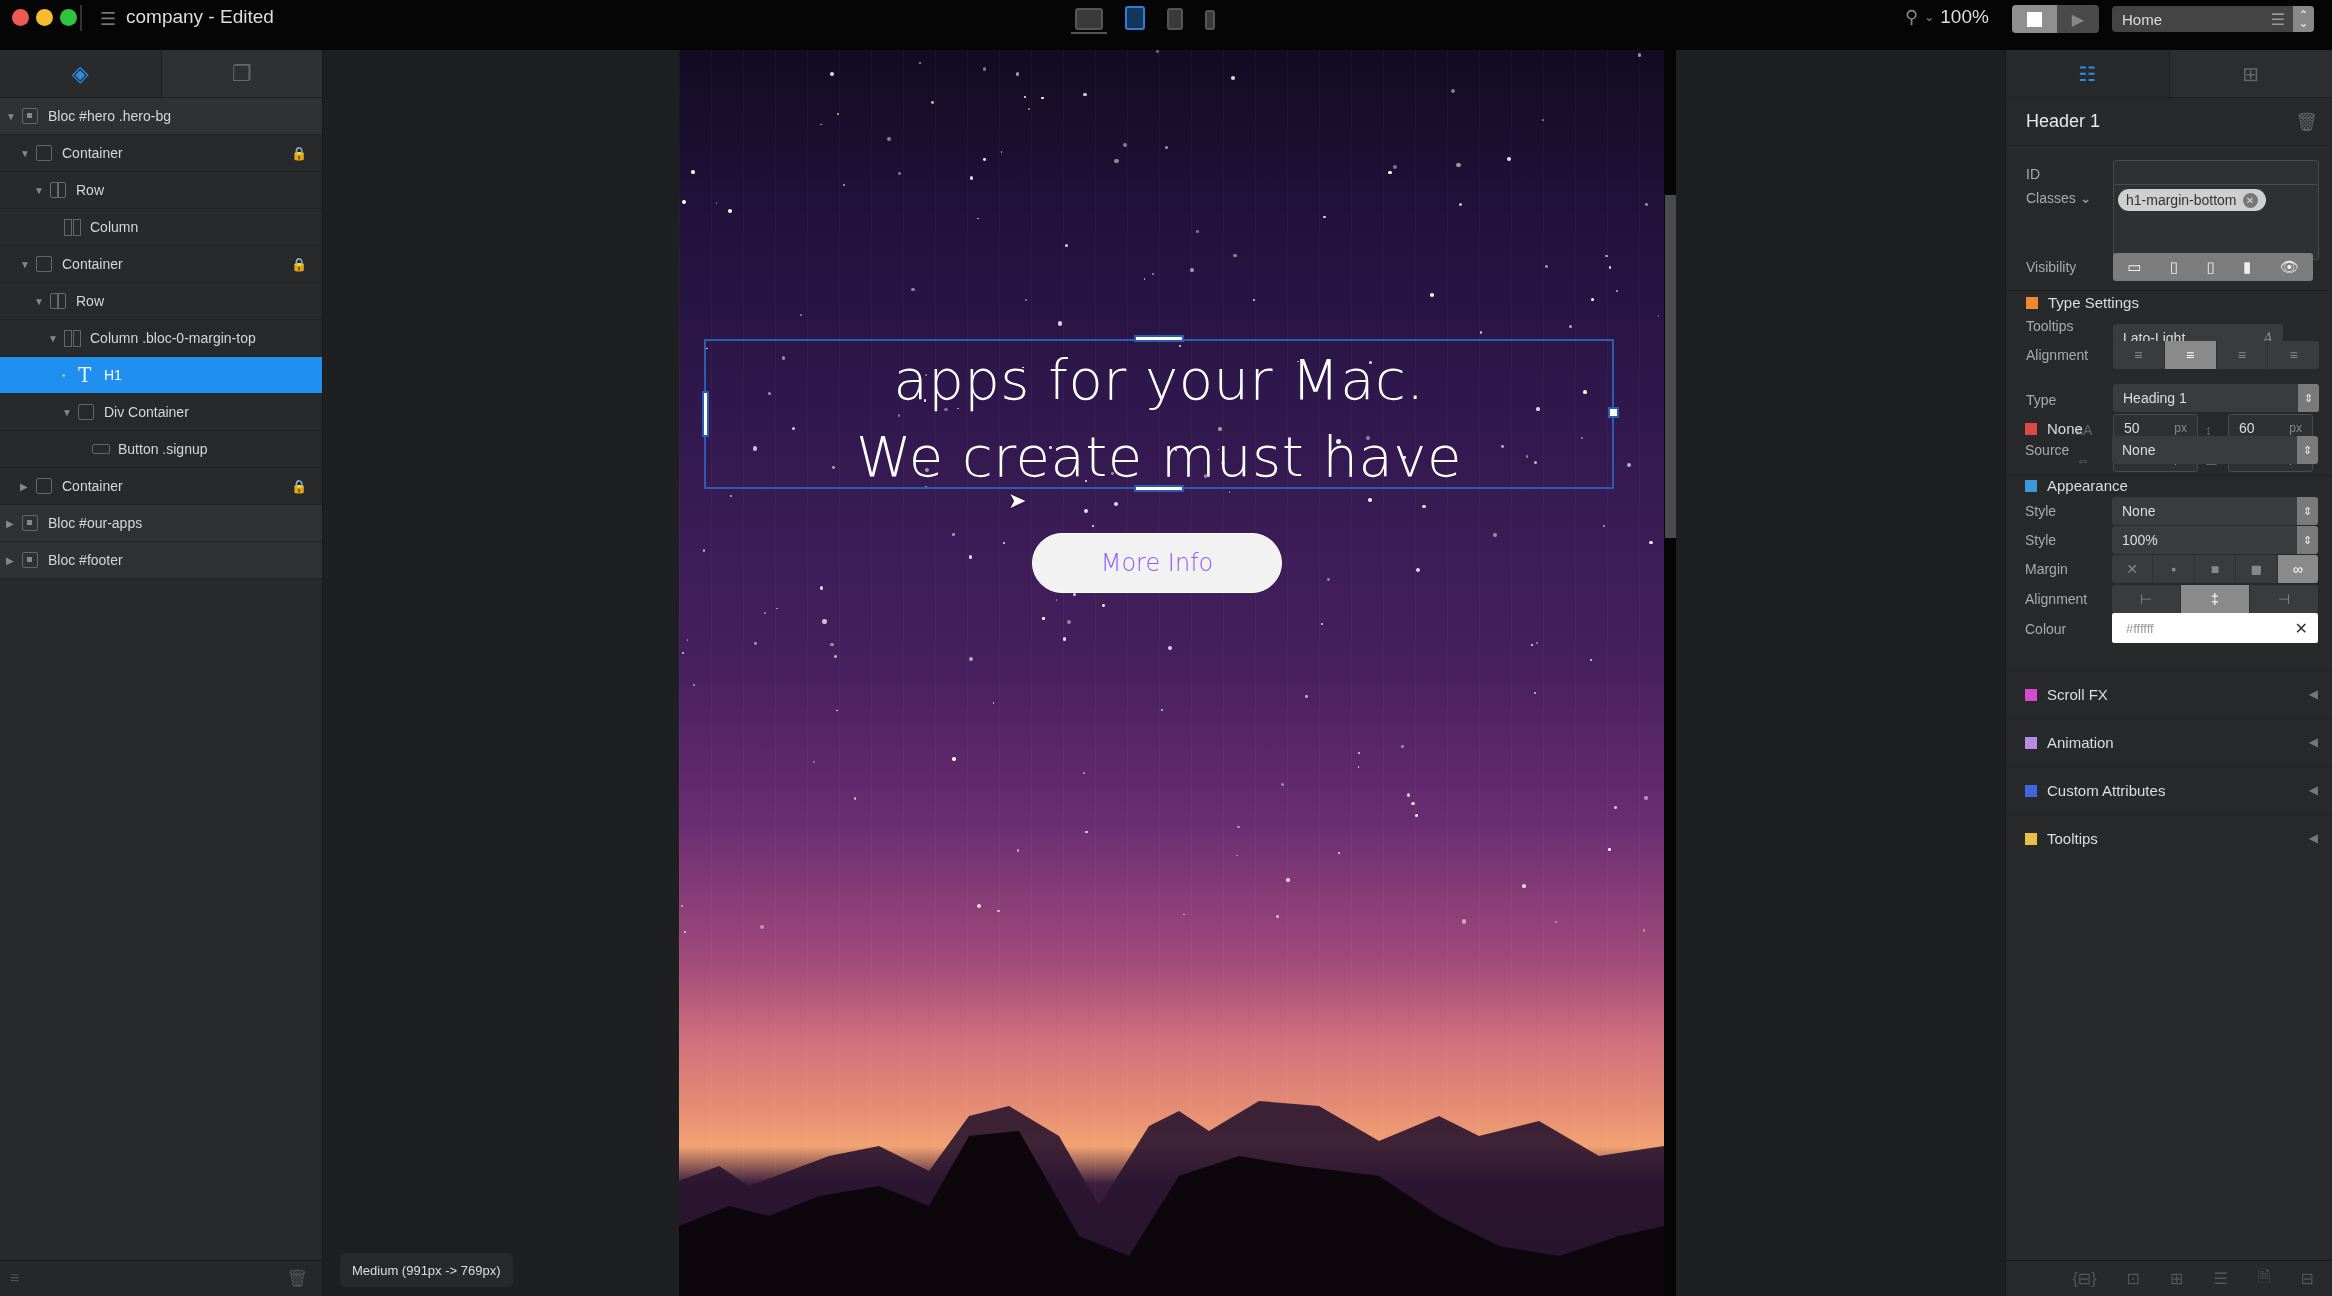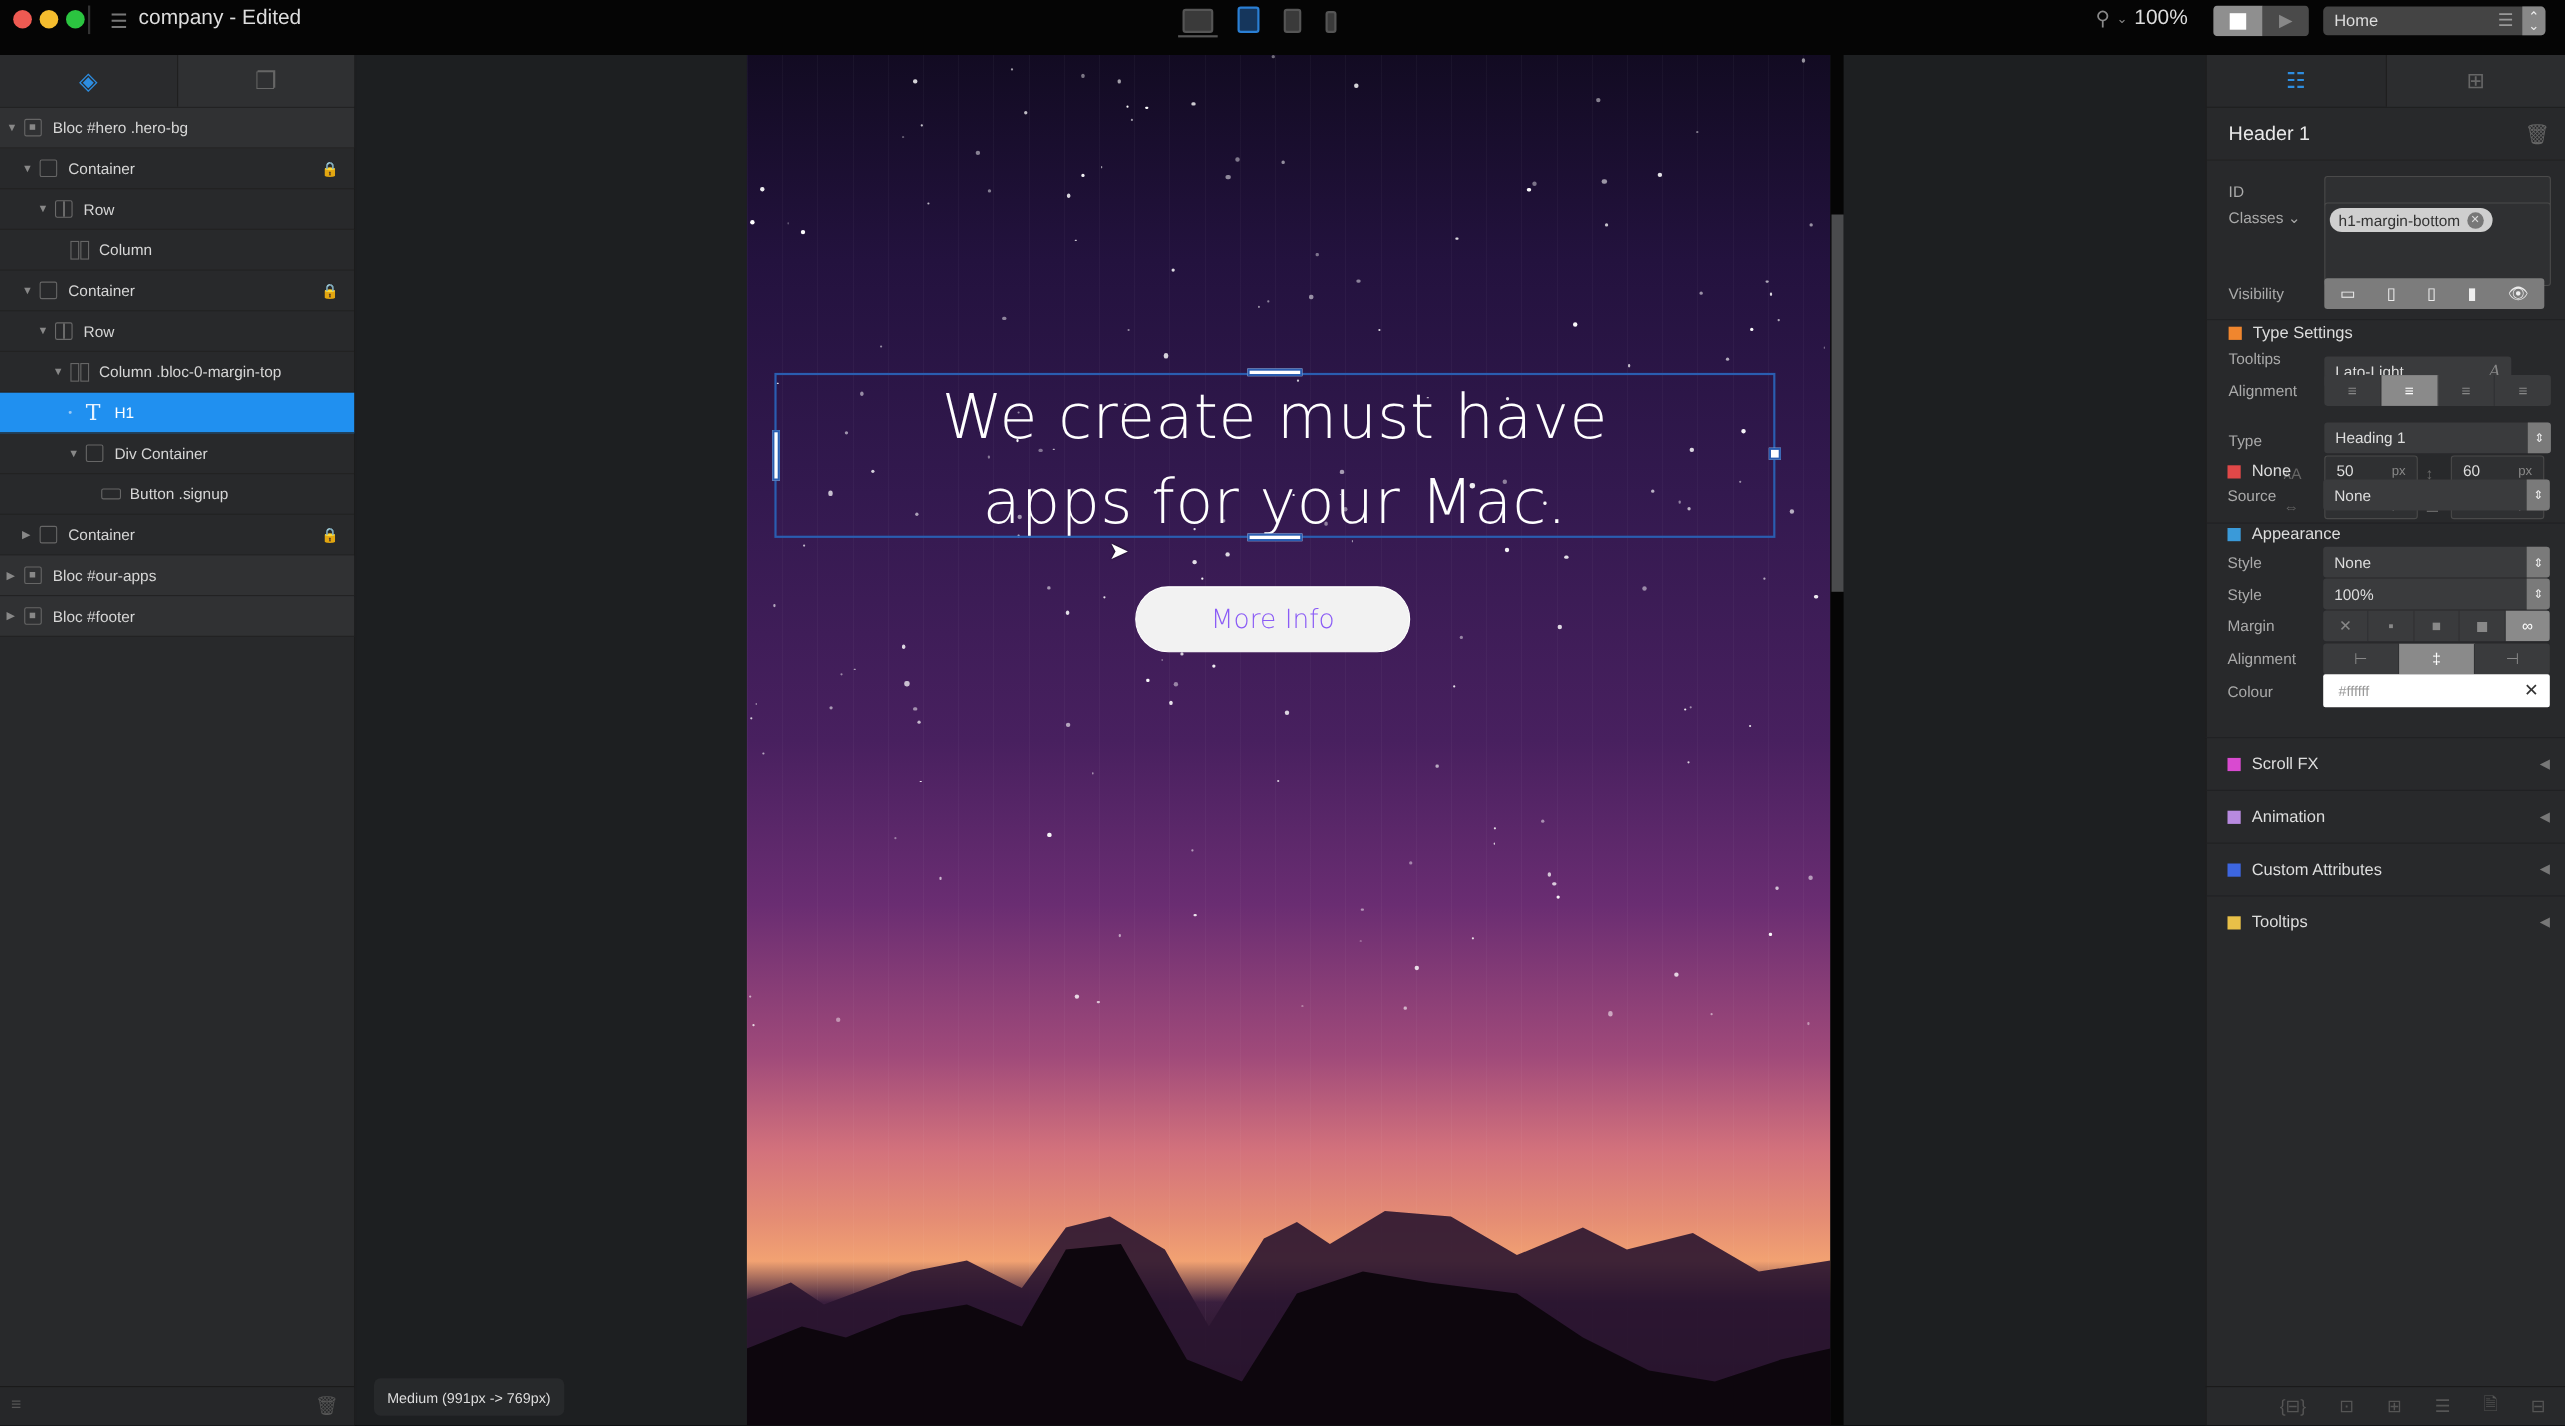--- a/index.html
+++ b/index.html
@@ -407,22 +407,22 @@
           <span class="star" style="left: 291.064px; top: 126.188px; width: 3.42544px; height: 3.42544px; opacity: 0.83;"></span>
           <span class="star" style="left: 721.696px; top: 694.815px; width: 3.57395px; height: 3.57395px; opacity: 0.48;"></span>
         </div>
       <svg class="mountains" viewBox="0 0 985 210" preserveAspectRatio="none">
         <path d="M0 95 L40 80 L70 100 L150 70 L200 60 L250 85 L290 30 L330 20 L380 50 L420 120 L470 40 L500 25 L530 45 L580 15 L640 20 L700 55 L760 30 L800 50 L860 35 L920 70 L985 60 L985 210 L0 210 Z" fill="#2a1530" opacity="0.9"></path>
         <path d="M0 140 L50 120 L90 130 L140 110 L200 100 L250 120 L290 50 L340 45 L400 150 L450 170 L500 90 L560 70 L620 80 L700 90 L760 130 L820 160 L880 170 L940 150 L985 140 L985 210 L0 210 Z" fill="#0d060d"></path>
       </svg>
 
       <div class="h1-box">
         <div class="h1-text">
+          <div>apps for your Mac.</div>
           <div>We create must have</div>
-          <div>apps for your Mac.</div>
         </div>
         <span class="handle-h" style="left:428px;top:-6px"></span>
         <span class="handle-h" style="left:428px;top:144px"></span>
         <span class="handle-v" style="left:-4px;top:50px"></span>
         <span class="handle-s" style="left:902px;top:66px"></span>
       </div>
       <span class="cursor">➤</span>
 
       <div class="more-btn">More Info</div>
     </div>

